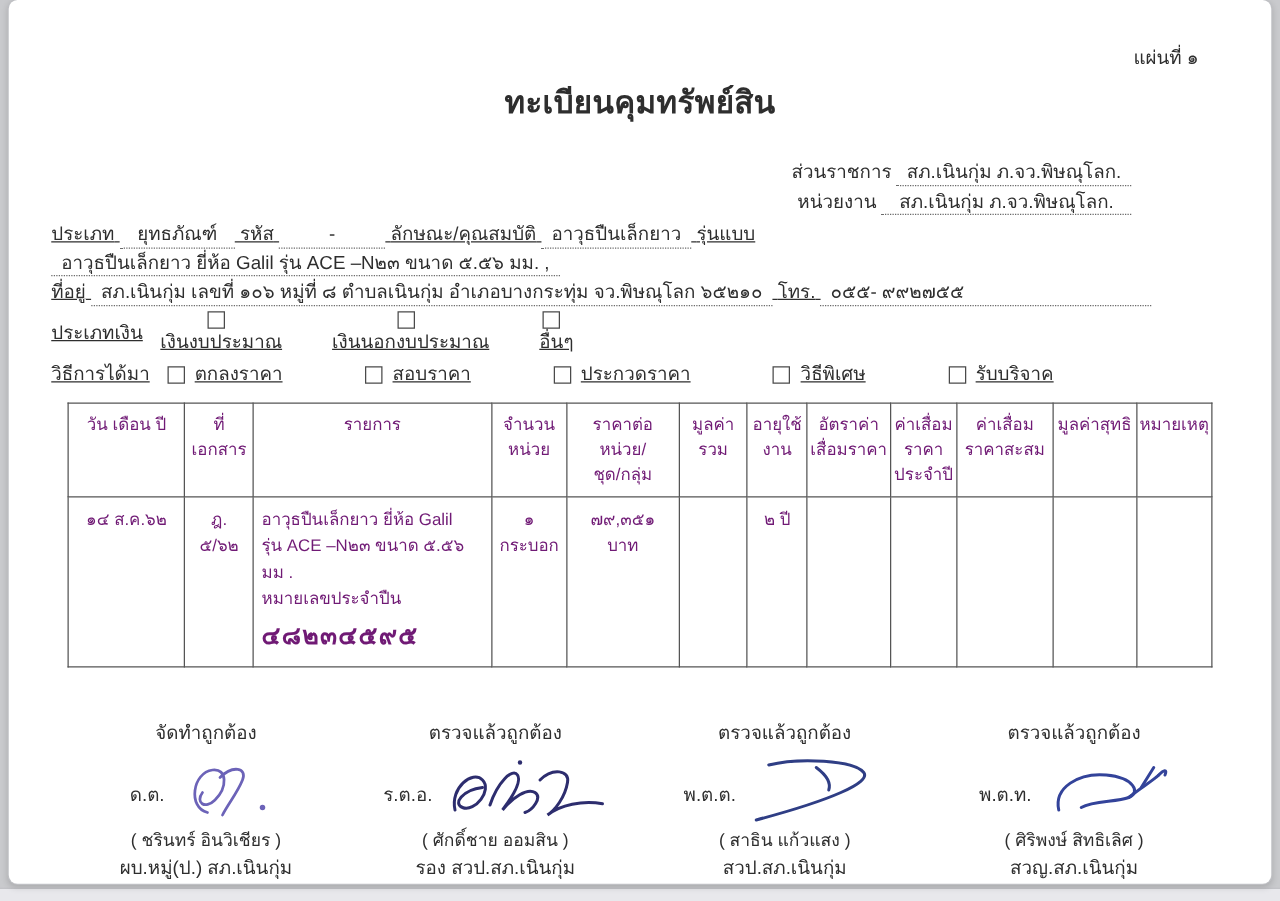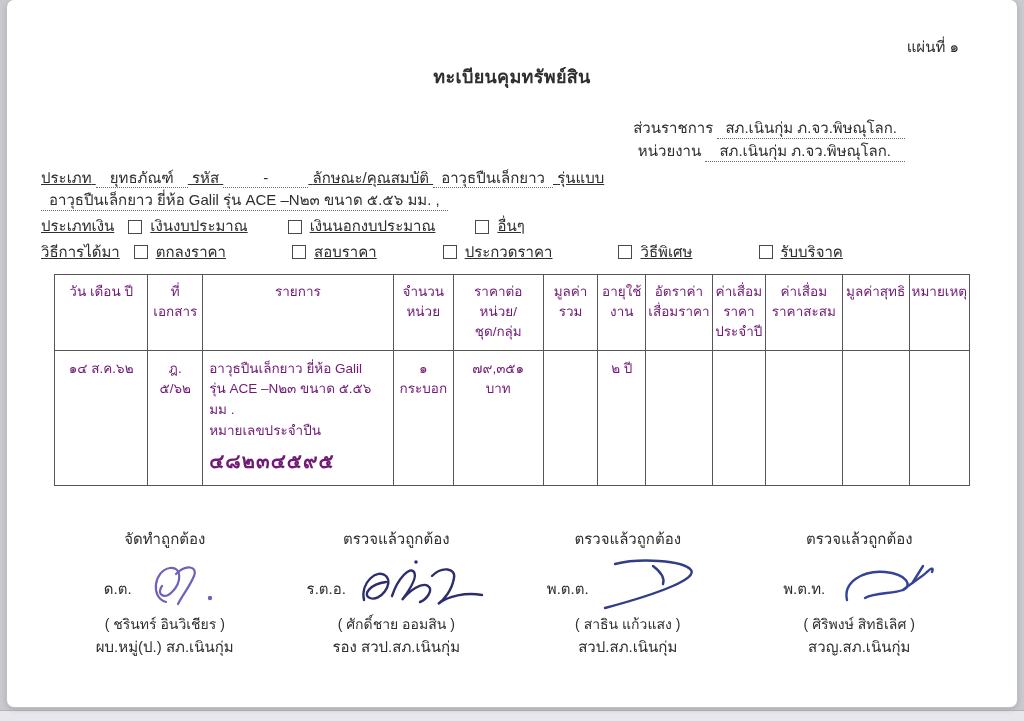--- a/index.html
+++ b/index.html
@@ -14,39 +14,39 @@
   }
   .page {
     position:absolute; left:7px; top:0; right:7px; bottom:14px;
     background:#ffffff; border-radius:7px;
     box-shadow:0 0 0 1px #bfc0c4, 0 2px 6px rgba(0,0,0,.18);
     color:#2e2e2e; font-size:15px; line-height:1.45;
     padding:0 34px;
     z-index:2;
   }
   .sheet-no { position:absolute; top:36px; right:58px; font-size:15px; }
-  .doc-title { text-align:center; margin-top:64px; font-size:18px; font-weight:bold; letter-spacing:.3px; }
+  .doc-title { text-align:center; margin-top:64px; font-size:25px; font-weight:bold; letter-spacing:.3px; }
 
   .agency-block { margin-top:26px; text-align:right; padding-right:78px; line-height:1.55; }
   .dotted { border-bottom:1px dotted #6a6a6a; padding:0 8px; display:inline-block; line-height:1.25; }
   .pad-sm { padding:0 14px; }
   .pad-lg { padding-right:90px; }
   .pad-xl { padding-right:150px; }
 
   .form-lines { margin-top:4px; line-height:1.52;text-decoration:underline; }
   .form-lines p { margin-top:1px; }
   .lbl { white-space:nowrap; }
 
   .cbx-row { display:flex; align-items:center; margin-top:3px; }
   .cbx-group { display:flex; align-items:center; margin-left:14px; }
   .cbx {
     width:14px; height:14px; border:1.5px solid #4a4a4a; background:#fff;
     display:inline-block; margin-right:8px; flex:0 0 auto;
   }
-  .money .cbx-group { margin-right:26px; }
+  .money .cbx-group { margin-right:26px;flex-direction:column; }
   .acq .cbx-group { margin-right:52px; }
 
   table.reg {
     width:916px; margin:10px auto 0 auto; border-collapse:collapse; table-layout:fixed;
     font-size:13.5px; color:#701a75;
   }
   table.reg th, table.reg td { border:1px solid #555; vertical-align:top; }
   table.reg th { font-weight:normal; text-align:center; padding:7px 2px; white-space:pre-line; line-height:1.5; height:66px; }
   table.reg td { padding:8px 6px; height:126px; line-height:1.55; }
   .c { text-align:center; }
@@ -85,20 +85,26 @@
     <div class="form-lines">
       <p>
         <span class="lbl">ประเภท</span>
         <span class="dotted pad-sm">ยุทธภัณฑ์</span>
         <span class="lbl">รหัส</span>
         <span class="dotted" style="padding:0 40px;">-</span>
         <span class="lbl">ลักษณะ/คุณสมบัติ</span>
         <span class="dotted">อาวุธปืนเล็กยาว</span>
         <span class="lbl">รุ่นแบบ</span>
         <span class="dotted">อาวุธปืนเล็กยาว ยี่ห้อ Galil รุ่น ACE –N๒๓ ขนาด ๕.๕๖ มม. ,</span>
+      </p>
+      <p>
+        <span class="lbl">ที่อยู่</span>
+        <span class="dotted">สภ.เนินกุ่ม เลขที่ ๑๐๖ หมู่ที่ ๘ ตำบลเนินกุ่ม อำเภอบางกระทุ่ม จว.พิษณุโลก ๖๕๒๑๐</span>
+        <span class="lbl">โทร.</span>
+        <span class="dotted pad-xl">๐๕๕- ๙๙๒๗๕๕</span>
       </p>
 
       <div class="cbx-row money">
         <span class="lbl">ประเภทเงิน</span>
         <span class="cbx-group">
           <span class="cbx"></span>
           <span>เงินงบประมาณ</span>
         </span>
         <span class="cbx-group">
           <span class="cbx"></span>

